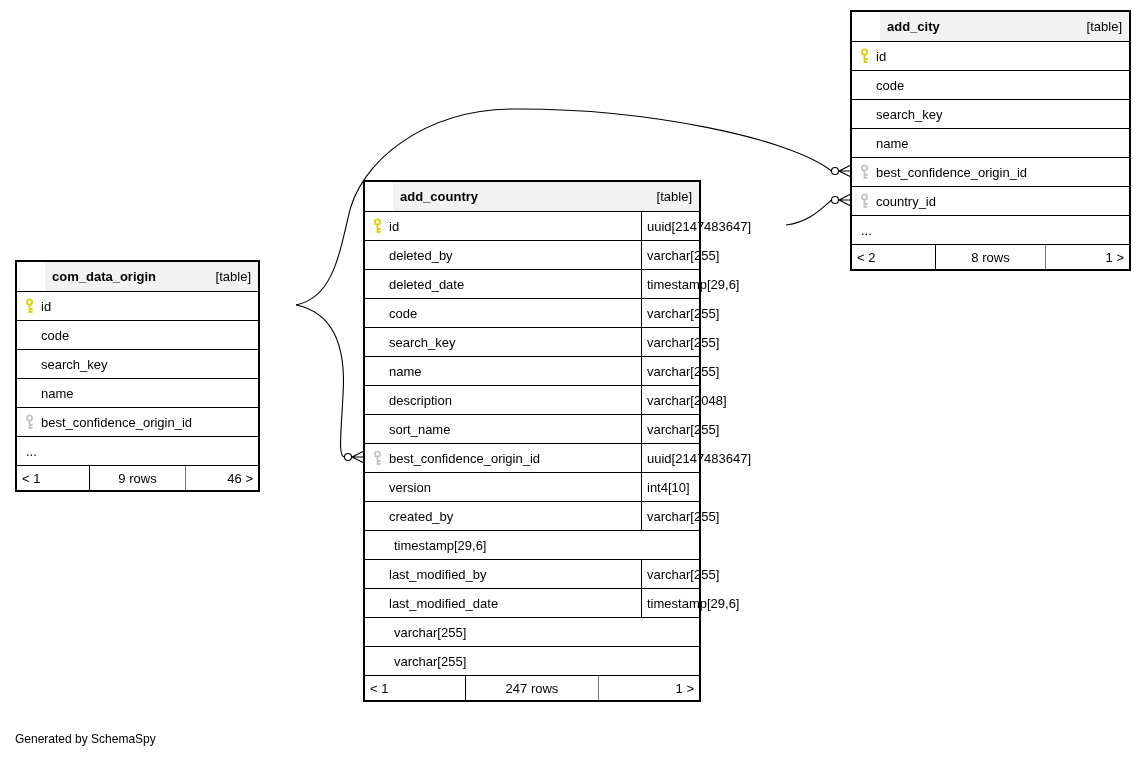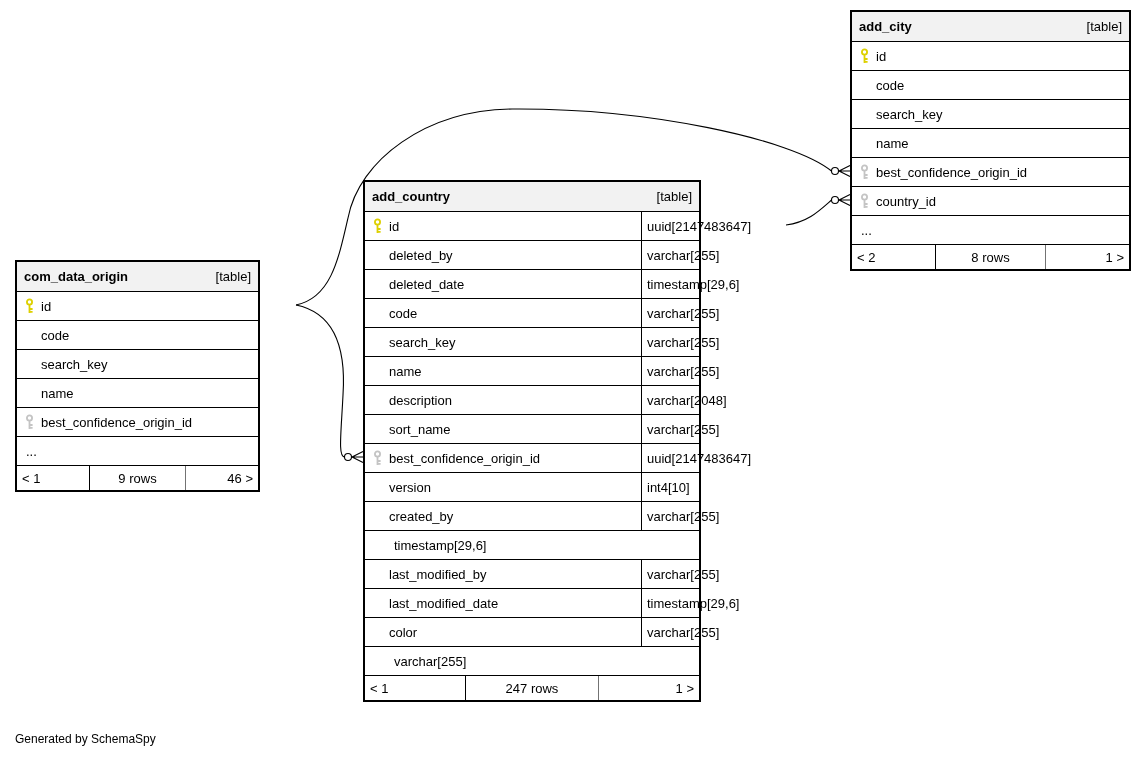--- a/index.html
+++ b/index.html
@@ -24,20 +24,21 @@
     font-size: 13px;
     color: #000;
   }
   .thead {
     height: 29px;
     background: #f2f2f2;
     display: flex;
     align-items: center;
     justify-content: space-between;
     padding: 0 7px;
+    margin-left: 28px;
   }
   .tname { font-weight: bold; }
   .ttag { font-weight: normal; text-align: right; }
   .rows { display: block; }
   .row {
     height: 29px;
     display: flex;
     align-items: stretch;
     border-top: 1px solid #000;
     background: #fff;
@@ -234,21 +235,20 @@
           <span class="cname">last_modified_by</span>
           <span class="ctype">varchar[255]</span>
         </div>
         <div class="row">
           <span class="keycell"></span>
           <span class="cname">last_modified_date</span>
           <span class="ctype">timestamp[29,6]</span>
         </div>
         <div class="row">
           <span class="keycell"></span>
-          <span class="cname">color</span>
           <span class="ctype">varchar[255]</span>
         </div>
         <div class="row">
           <span class="keycell"></span>
           <span class="ctype">varchar[255]</span>
         </div>
       </div>
     <div class="tfoot">
       <span class="fl">&lt; 1</span>
       <span class="fc">247 rows</span>

